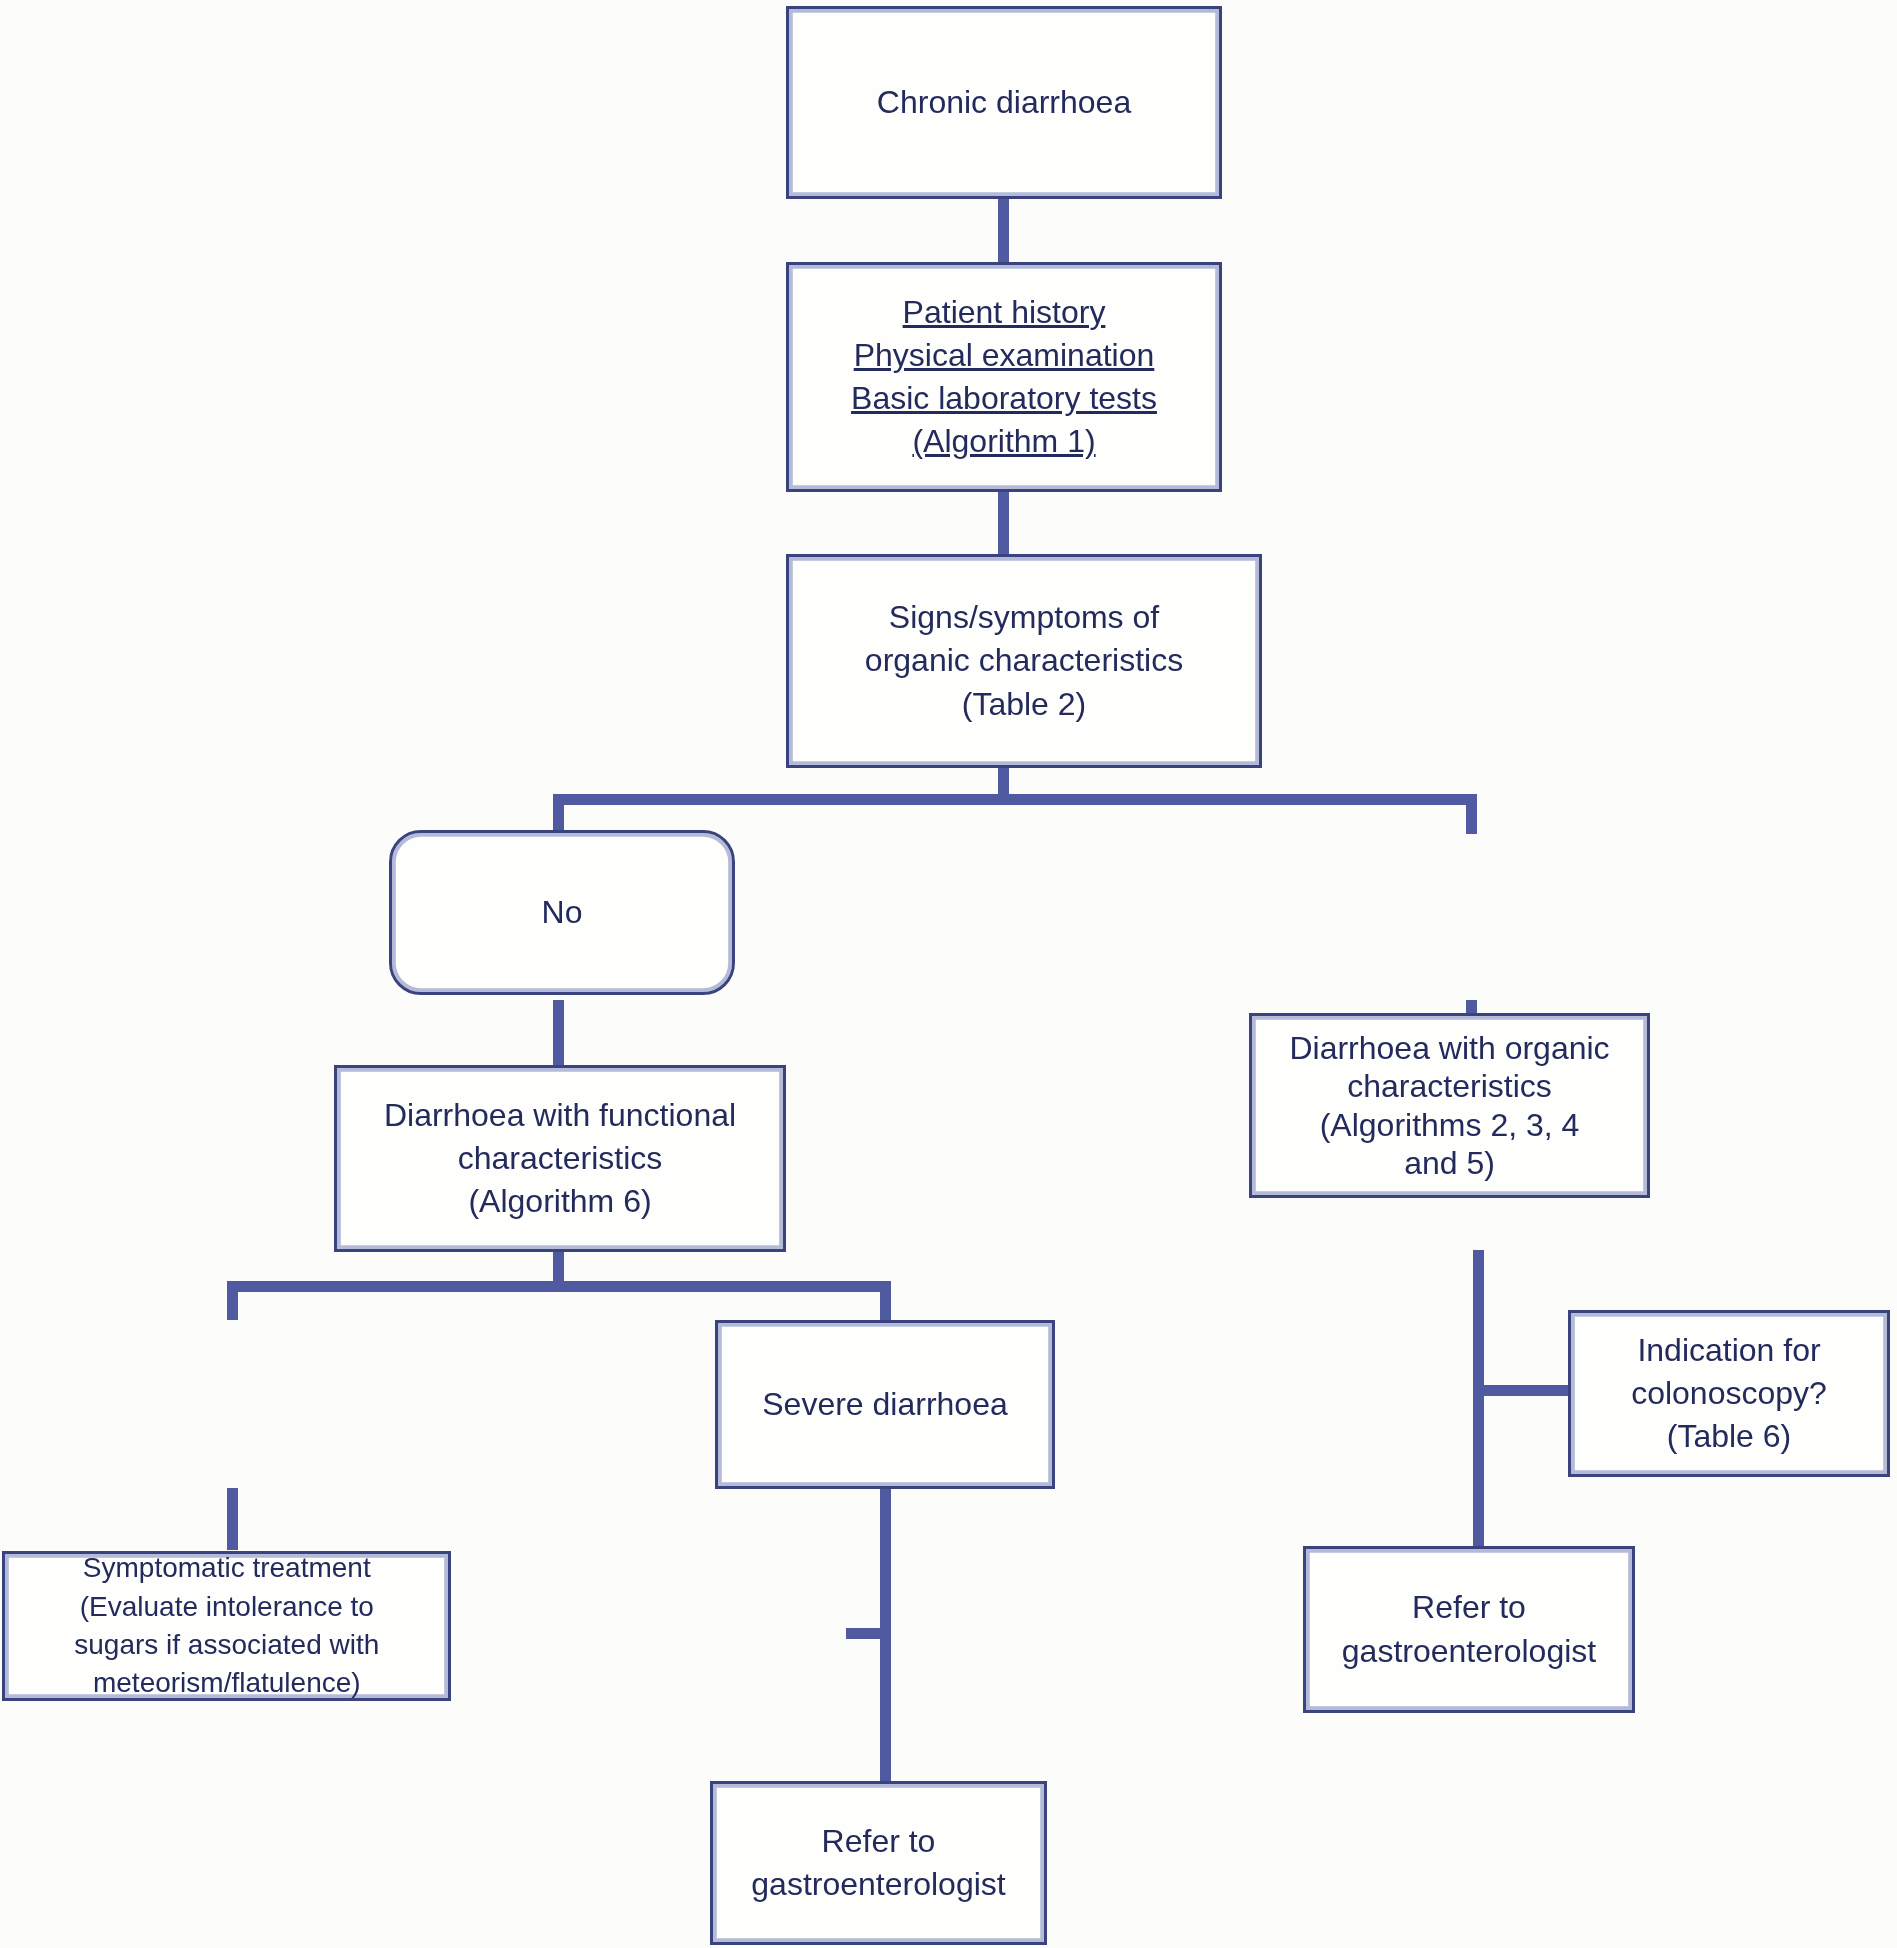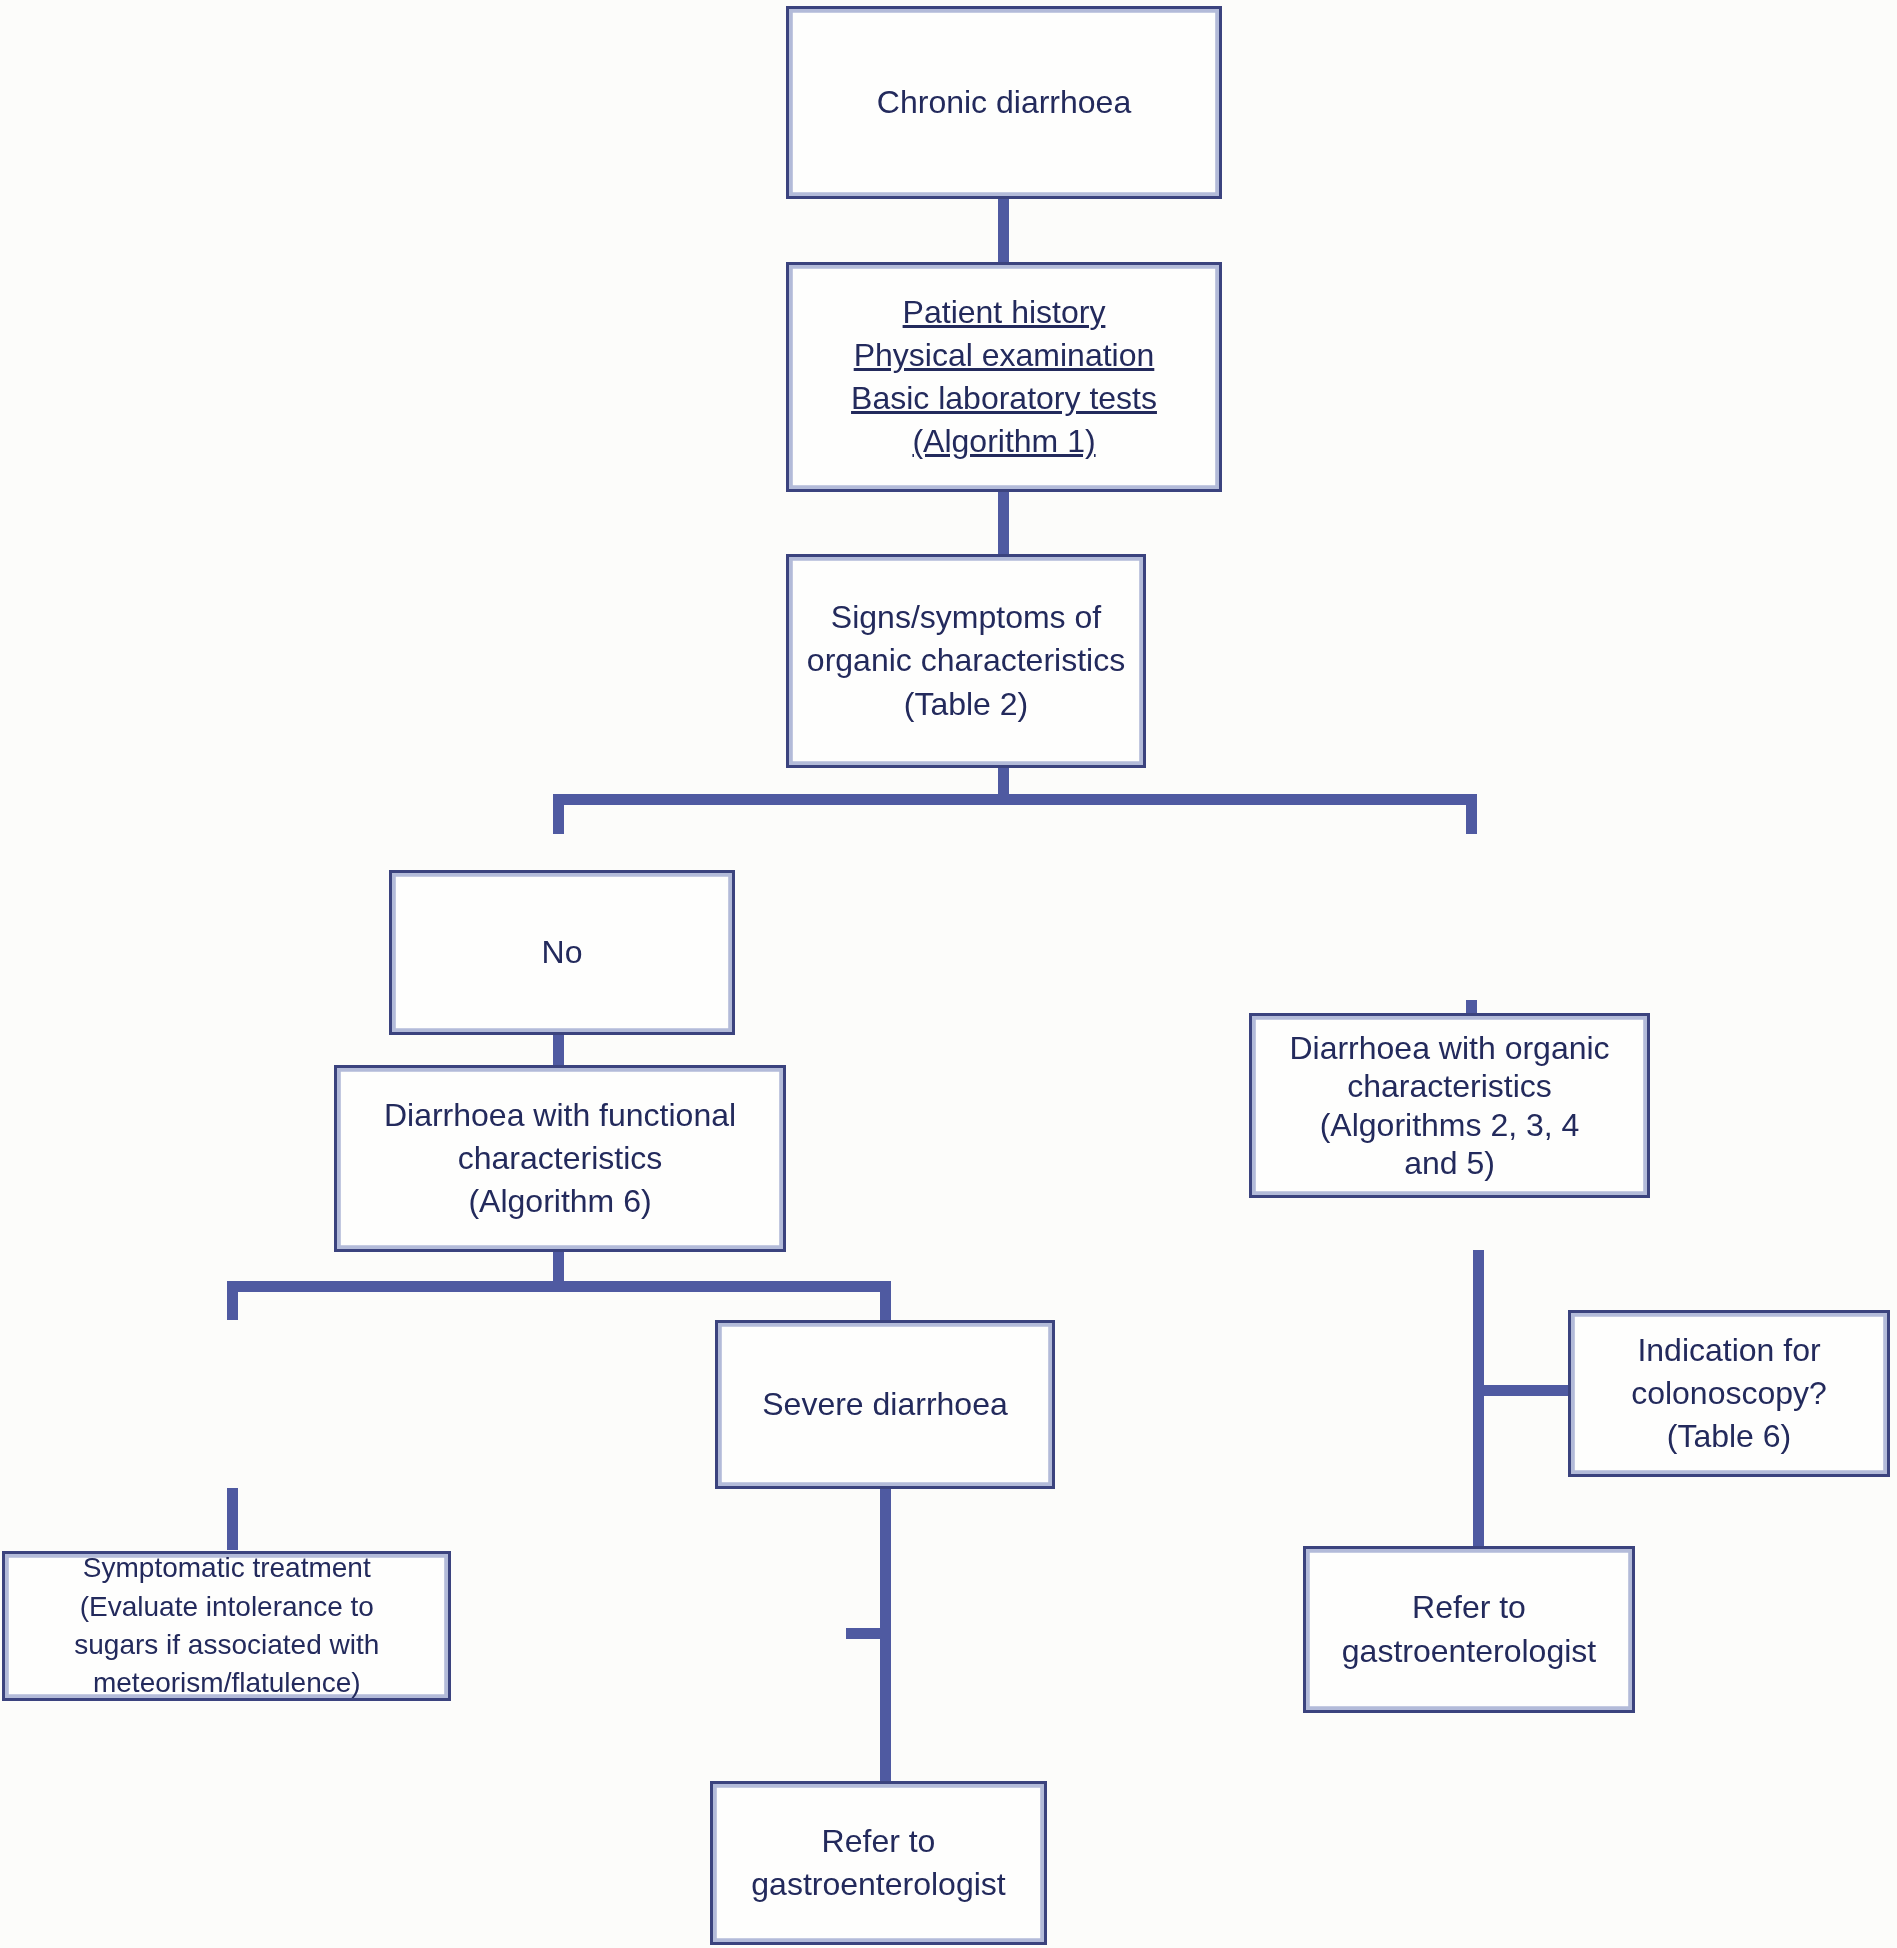--- a/index.html
+++ b/index.html
@@ -35,22 +35,22 @@
     z-index:2;
   }
   .conn{
     position:absolute;
     background:var(--line);
     z-index:1;
   }
   
   #n-chronic      {left:786px; top:6px;    width:436px; height:193px;}
   #n-history      {left:786px; top:262px;  width:436px; height:230px;text-decoration:underline;}
-  #n-signs        {left:786px; top:554px;  width:360px; height:214px;}
-  #n-no           {left:389px;  top:870px; width:346px; height:165px;}
+  #n-signs        {left:786px; top:554px;  width:476px; height:214px;}
+  #n-no           {left:389px;  top:830px; width:346px; height:165px;border-radius:32px;}
   #n-yes          {left:1304px; top:834px; width:337px; height:165px;}
   #n-functional   {left:334px;  top:1065px; width:452px; height:187px;}
   #n-organic      {left:1249px; top:1013px; width:401px; height:185px; line-height:1.2;}
   #n-mild         {left:61px;   top:1320px; width:348px; height:169px;}
   #n-severe       {left:715px;  top:1320px; width:340px; height:169px;text-align:center;}
   #n-indication   {left:1568px; top:1310px; width:322px; height:167px;}
   #n-symptomatic  {left:2.3px;    top:1551px; width:449px; height:150px; font-size:28px; line-height:1.37;}
   #n-colonoscopy  {left:515px;  top:1551px; width:330px; height:165px;}
   #n-refer-right  {left:1303px; top:1546px; width:332px; height:167px;}
   #n-refer-bottom {left:710px;  top:1781px; width:337px; height:164px;}

